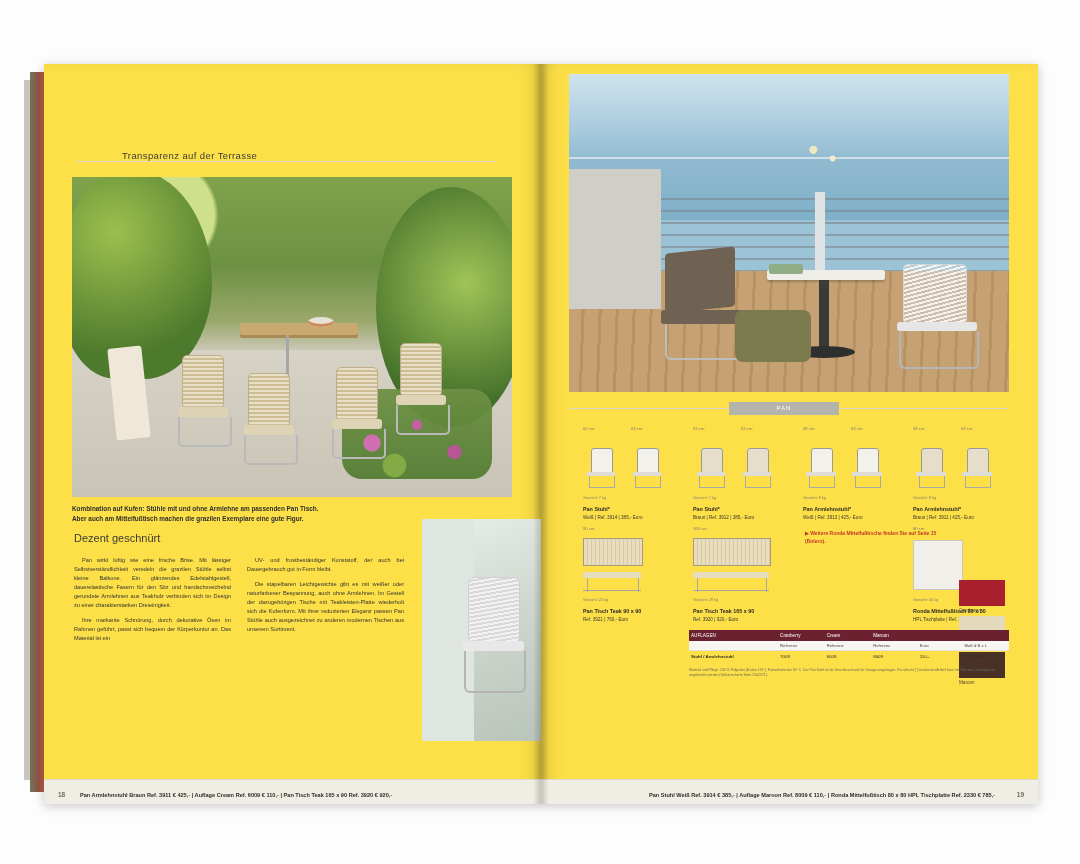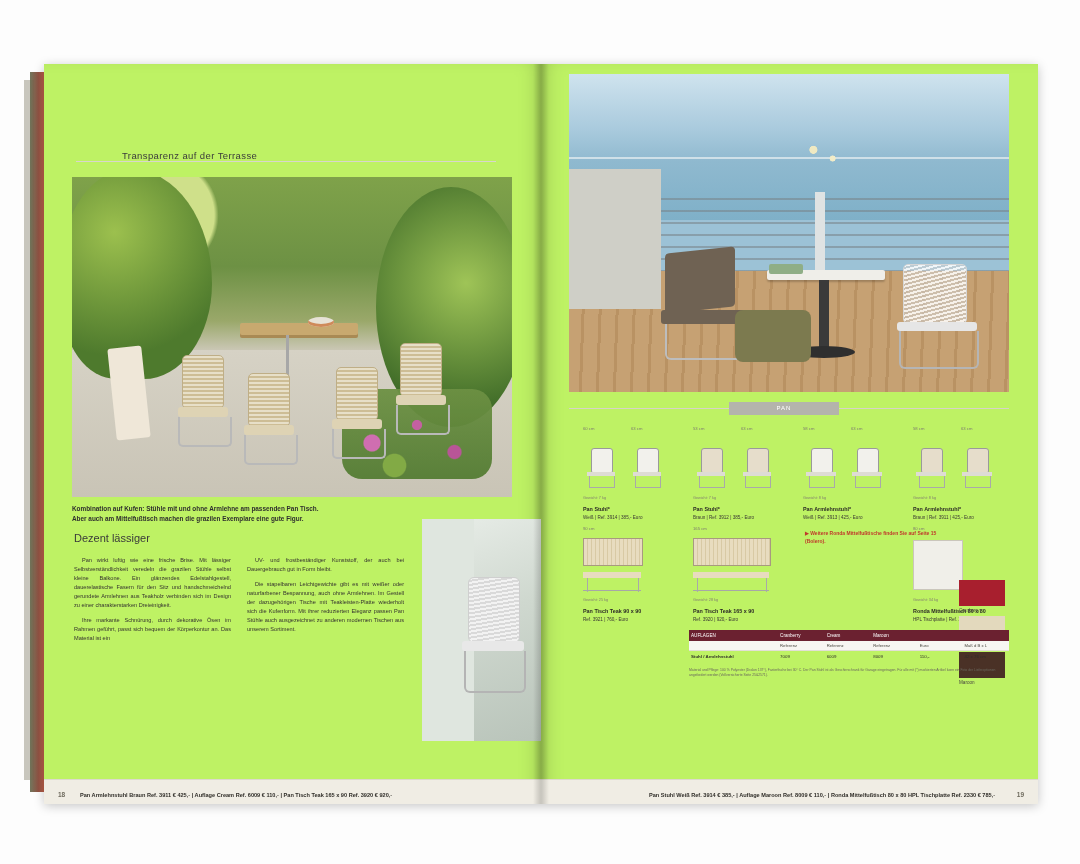--- a/index.html
+++ b/index.html
@@ -25,21 +25,21 @@
   }
   .under-left2{
     position:absolute;left:24px;top:80px;width:10px;height:700px;
     background:#c8c6bd;
   }
   .under-right{
     position:absolute;left:1016px;top:74px;width:22px;height:716px;
     background:linear-gradient(90deg,#e9e7e0 0%, #cfcdc4 55%, #b9b7ae 100%);
   }
 
-  .page{position:absolute;top:0;height:740px;background:#bef264;}
+  .page{position:absolute;top:0;height:740px;background:#fde047;}
   .page-left{left:0;width:497px;box-shadow:inset -14px 0 22px -14px rgba(0,0,0,.28);}
   .page-right{left:497px;width:497px;box-shadow:inset 14px 0 22px -14px rgba(0,0,0,.28);}
 
   .gutter{
     position:absolute;left:489px;top:0;width:16px;height:740px;
     background:linear-gradient(90deg,rgba(0,0,0,.0) 0%,rgba(0,0,0,.16) 45%,rgba(0,0,0,.16) 55%,rgba(0,0,0,0) 100%);
     pointer-events:none;
   }
 
   
@@ -234,21 +234,21 @@
           <div class="seat"></div>
           <div class="sled"></div>
         </div>
       </div>
 
       <div class="caption">
         <div>Kombination auf Kufen: Stühle mit und ohne Armlehne am passenden Pan Tisch.</div>
         <div>Aber auch am Mittelfußtisch machen die grazilen Exemplare eine gute Figur.</div>
       </div>
 
-      <div class="sub-h">Dezent lässiger</div>
+      <div class="sub-h">Dezent geschnürt</div>
 
       <div class="cols">
         <div class="col">
           <p>Pan wirkt luftig wie eine frische Brise. Mit lässiger Selbstverständlichkeit veredeln die grazilen Stühle selbst kleine Balkone. Ein glänzendes Edelstahlgestell, dauerelastische Fasern für den Sitz und handschmeichelnd gerundete Armlehnen aus Teakholz verbinden sich im Design zu einer charakterstarken Dreieinigkeit.</p>
           <p>Ihre markante Schnürung, durch dekorative Ösen im Rahmen geführt, passt sich bequem der Körperkontur an. Das Material ist ein</p>
         </div>
         <div class="col">
           <p>UV- und frostbeständiger Kunststoff, der auch bei Dauergebrauch gut in Form bleibt.</p>
           <p>Die stapelbaren Leichtgewichte gibt es mit weißer oder naturfarbener Bespannung, auch ohne Armlehnen. Im Gestell der dazugehörigen Tische mit Teakleisten-Platte wiederholt sich die Kufenform. Mit ihrer reduzierten Eleganz passen Pan Stühle auch ausgezeichnet zu anderen modernen Tischen aus unserem Sortiment.</p>
         </div>

